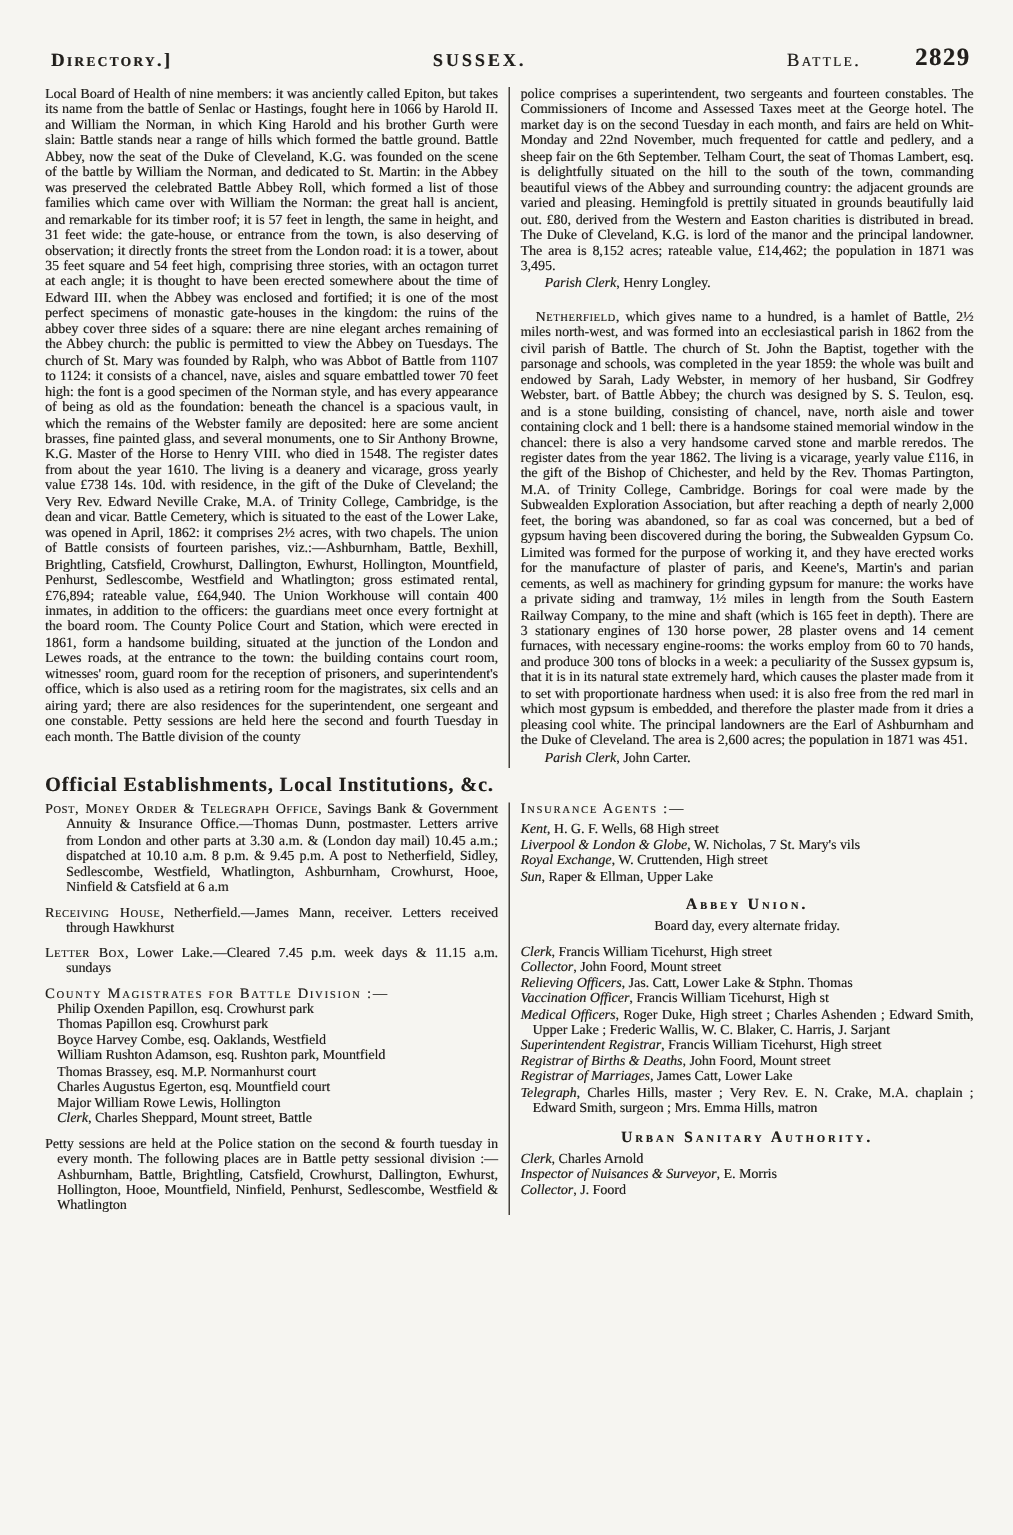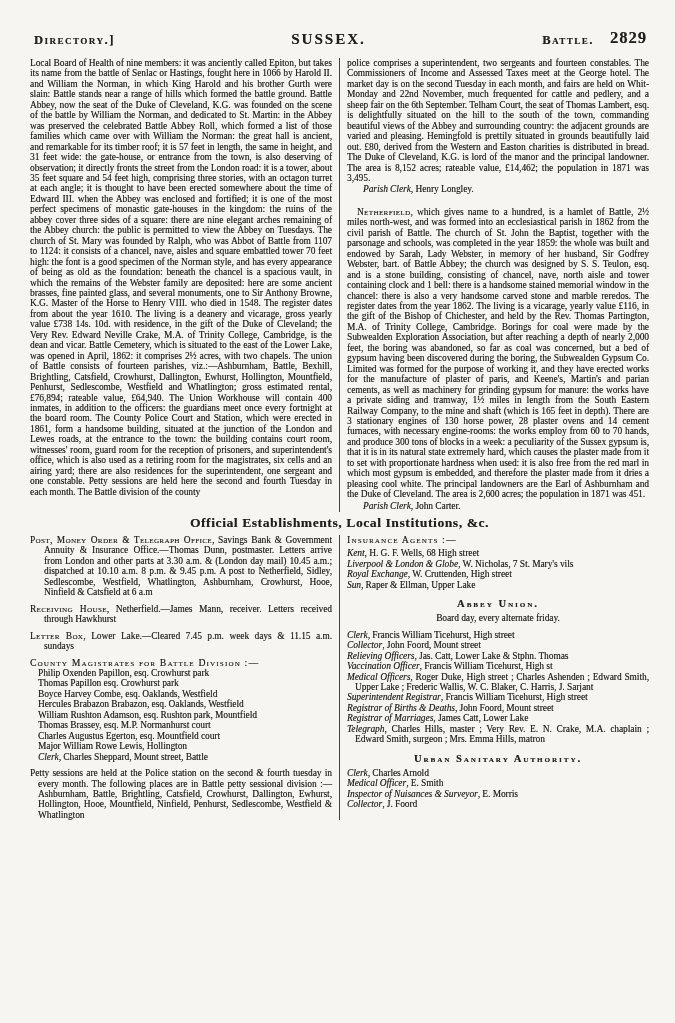--- a/index.html
+++ b/index.html
@@ -17,25 +17,25 @@
   .hdr {
     display: flex; align-items: flex-end;
     padding: 4px 2px 10px 4px;
   }
   .hdr .dir {
     font-variant: small-caps; font-weight: bold;
     font-size: 12.5px; letter-spacing: 1.5px;
   }
   .hdr .cty {
     flex: 1; text-align: center;
-    font-weight: bold; font-size: 15px; letter-spacing: 2px;
+    font-weight: bold; font-size: 12px; letter-spacing: 2px;
   }
   .hdr .plc {
-    font-variant: small-caps; font-weight: bold;
-    font-size: 12.5px; letter-spacing: 1.5px; margin-right: 16px;
+    font-variant: small-caps; font-weight: normal;
+    font-size: 12.5px; letter-spacing: 1.5px; margin-right: 36px;
   }
   .hdr .pg { font-weight: bold; font-size: 16.5px; letter-spacing: 1px; }
 
   
   .cols { display: flex; }
   .col { flex: 1 1 0; min-width: 0; }
   .col.left  { padding-right: 7px; }
   .col.right { border-left: 1px solid #46423c; padding-left: 7px; }
 
   p, .ln {
@@ -50,21 +50,21 @@
   .indent1 { text-indent: 10px; margin-top: 12px; }
   .hang { padding-left: 14px; text-indent: -14px; text-align: justify; }
   .hang8 { padding-left: 8px; text-indent: -8px; text-align: justify; }
   .names { padding-left: 8px; }
   .pclerk { padding-left: 16px; margin: 1px 0; }
   .gap { height: 6px; }
   .gap-sm { height: 3px; }
 
   
   .midhead {
-    text-align: center; font-weight: bold;
+    text-align: left; font-weight: bold;
     font-size: 13.5px; letter-spacing: 0.6px;
     padding: 3px 0 4px 0;
   }
 
   
   .subhead {
     text-align: center; font-variant: small-caps; font-weight: bold;
     font-size: 10.5px; letter-spacing: 2px;
     margin: 8px 0 4px 0;
   }
@@ -106,21 +106,20 @@
       <p class="hang"><span class="sc">Receiving House</span><span>, Netherfield.—James Mann, receiver. Letters received through Hawkhurst</span></p>
       <div class="gap"></div>
 
       <p class="hang"><span class="sc">Letter Box</span><span>, Lower Lake.—Cleared 7.45 p.m. week days &amp; 11.15 a.m. sundays</span></p>
       <div class="gap"></div>
 
       <div class="ln grouphead">County Magistrates for Battle Division :—</div>
       <div class="ln names">Philip Oxenden Papillon, esq. Crowhurst park</div>
       <div class="ln names">Thomas Papillon esq. Crowhurst park</div>
       <div class="ln names">Boyce Harvey Combe, esq. Oaklands, Westfield</div>
-      <div class="ln names">Hercules Brabazon Brabazon, esq. Oaklands, Westfield</div>
       <div class="ln names">William Rushton Adamson, esq. Rushton park, Mountfield</div>
       <div class="ln names">Thomas Brassey, esq. M.P. Normanhurst court</div>
       <div class="ln names">Charles Augustus Egerton, esq. Mountfield court</div>
       <div class="ln names">Major William Rowe Lewis, Hollington</div>
       <div class="ln names"><span class="it">Clerk</span><span>, Charles Sheppard, Mount street, Battle</span></div>
       <div class="gap"></div>
 
       <p class="hang8">Petty sessions are held at the Police station on the second &amp; fourth tuesday in every month. The following places are in Battle petty sessional division :—Ashburnham, Battle, Brightling, Catsfield, Crowhurst, Dallington, Ewhurst, Hollington, Hooe, Mountfield, Ninfield, Penhurst, Sedlescombe, Westfield &amp; Whatlington</p>
     </div>
 
@@ -142,20 +141,19 @@
       <div class="ln hang8"><span class="it">Relieving Officers</span><span>, Jas. Catt, Lower Lake &amp; Stphn. Thomas</span></div>
       <div class="ln hang8"><span class="it">Vaccination Officer</span><span>, Francis William Ticehurst, High st</span></div>
       <div class="ln hang8"><span class="it">Medical Officers</span><span>, Roger Duke, High street ; Charles Ashenden ; Edward Smith, Upper Lake ; Frederic Wallis, W. C. Blaker, C. Harris, J. Sarjant</span></div>
       <div class="ln hang8"><span class="it">Superintendent Registrar</span><span>, Francis William Ticehurst, High street</span></div>
       <div class="ln hang8"><span class="it">Registrar of Births &amp; Deaths</span><span>, John Foord, Mount street</span></div>
       <div class="ln hang8"><span class="it">Registrar of Marriages</span><span>, James Catt, Lower Lake</span></div>
       <div class="ln hang8"><span class="it">Telegraph</span><span>, Charles Hills, master ; Very Rev. E. N. Crake, M.A. chaplain ; Edward Smith, surgeon ; Mrs. Emma Hills, matron</span></div>
 
       <div class="subhead">Urban Sanitary Authority.</div>
       <div class="ln hang8"><span class="it">Clerk</span><span>, Charles Arnold</span></div>
-      <div class="ln hang8"><span class="it">Medical Officer</span><span>, E. Smith</span></div>
       <div class="ln hang8"><span class="it">Inspector of Nuisances &amp; Surveyor</span><span>, E. Morris</span></div>
       <div class="ln hang8"><span class="it">Collector</span><span>, J. Foord</span></div>
 
     </div>
   </div>
 
 </div>
 
 </body></html>

